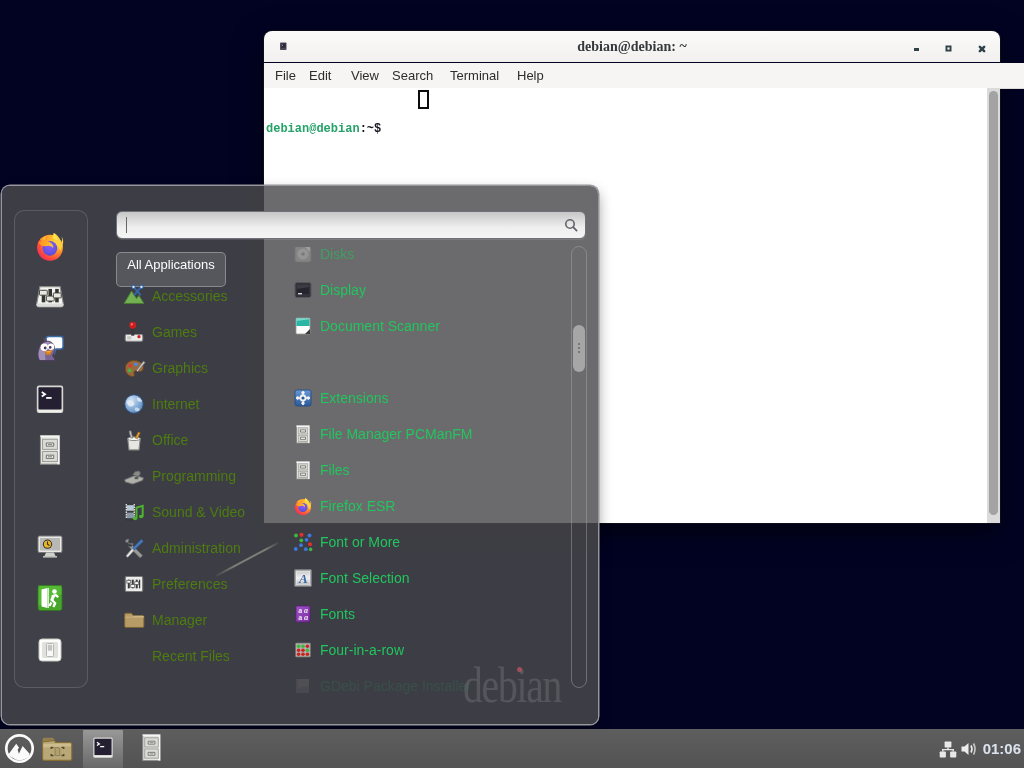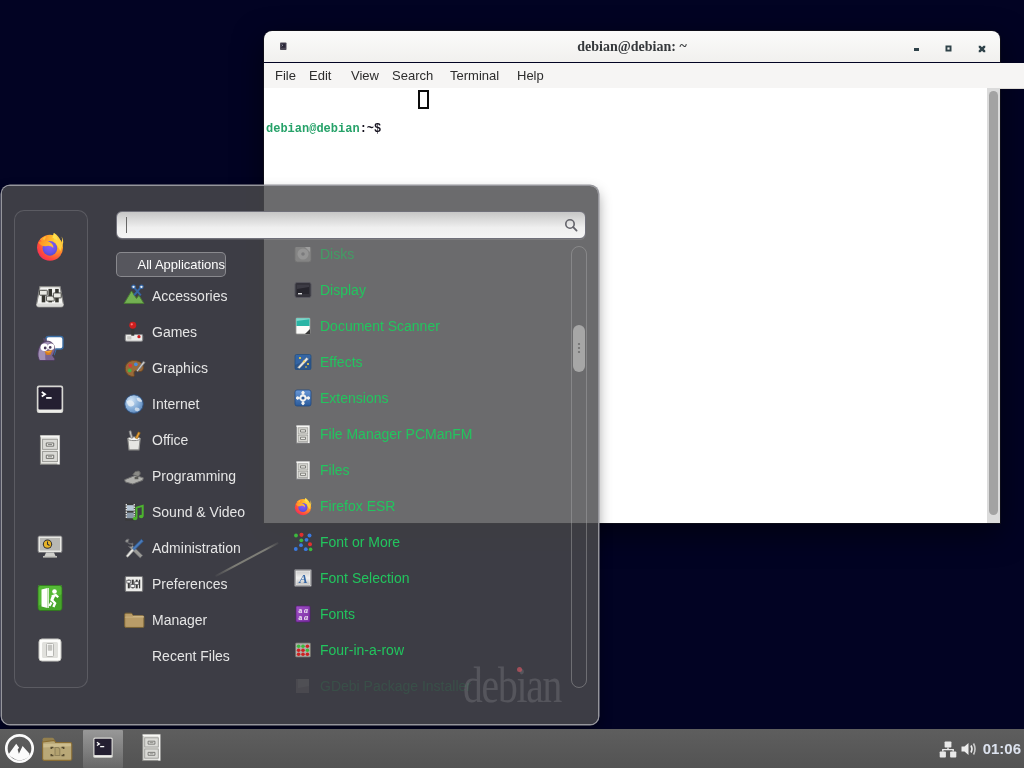--- a/index.html
+++ b/index.html
@@ -33,24 +33,24 @@
     border:1px solid rgba(255,255,255,0.14);border-radius:10px;
     background:rgba(255,255,255,0.02);}
   .fav{position:absolute;left:19px;width:32px;height:32px;}
 
   #search{position:absolute;left:114px;top:25px;width:468px;height:26px;
     border:1px solid #70707a;border-radius:6px;
     background:linear-gradient(#c6c6c6,#efefef 60%,#f4f4f4);
     box-shadow:0 1px 0 rgba(255,255,255,0.12);}
   #search .caret{position:absolute;left:9px;top:5px;width:1px;height:16px;background:#666;}
 
-  #allapps{position:absolute;left:114px;top:66px;width:110px;height:25px;
+  #allapps{position:absolute;left:114px;top:66px;width:110px;height:35px;
     background:rgba(255,255,255,0.13);border:1px solid rgba(255,255,255,0.30);
-    box-sizing:border-box;border-radius:5px;color:#fdfdfd;font-size:13px;line-height:23px;text-align:right;}
-  .cat{position:absolute;left:122px;width:165px;height:24px;color:#e5e5e5;font-size:14px;}
+    box-sizing:border-box;border-radius:5px;color:#fdfdfd;font-size:13px;line-height:23px;text-align:center;}
+  .cat{position:absolute;left:122px;width:165px;height:24px;color:#4d7c0f;font-size:14px;}
   .cat .ci{position:absolute;left:0;top:2px;width:20px;height:20px;}
   .cat .ci svg,.app .ai svg{overflow:visible;}
   .cat .ct{position:absolute;left:28px;top:0;line-height:24px;white-space:nowrap;}
 
   .app{position:absolute;left:291px;width:280px;height:24px;color:#22c55e;font-size:14px;}
   .app .ai{position:absolute;left:0;top:1px;width:20px;height:20px;}
   .app .at{position:absolute;left:27px;top:0;line-height:23px;white-space:nowrap;}
 
   #mstrack{position:absolute;left:569px;top:60px;width:16px;height:442px;
     border:1px solid rgba(170,170,170,0.45);border-radius:8px;box-sizing:border-box;}
@@ -399,34 +399,20 @@
     </div>
 <div class="app" style="top:129px">
       <span class="ai" style=""><svg width="20" height="20" viewBox="0 0 20 20" style="">
           <rect x="3" y="2" width="14" height="16" rx="1" fill="#fcfcfa" stroke="#9a9a98" stroke-width="0.8"></rect>
 <path d="M3.4 2.4 L16.6 2.4 L16.6 10 L3.4 10 Z" fill="#2ab5a5"></path>
 <path d="M3.4 5 L16.6 3.2 L16.6 2.4 L3.4 2.4 Z" fill="#7fd8cc"></path>
 <path d="M12 18 L17 13 L17 18 Z" fill="#3a3a3a"></path>
         </svg></span>
       <span class="at">Document Scanner</span>
     </div>
-<div class="app" style="top:165px">
-      <span class="ai" style=""><svg width="20" height="20" viewBox="0 0 20 20" style="">
-          <rect x="2" y="2.5" width="16" height="15" rx="1.5" fill="#3465a4" stroke="#26507e" stroke-width="0.8"></rect>
-<path d="M2 13 L18 6 L18 17.5 L2 17.5 Z" fill="#264e80" opacity="0.7"></path>
-<path d="M4.5 15.5 L13.5 5.5 L15.5 7 L6.5 16.5 Z" fill="#e8e8e4" stroke="#8a8a86" stroke-width="0.5"></path>
-<g fill="#ffd43b">
-            <circle cx="7" cy="6" r="1.1"></circle>
-            <circle cx="11" cy="9.5" r="0.9"></circle>
-            <circle cx="15" cy="12" r="1.0"></circle>
-            <circle cx="13" cy="15" r="0.8"></circle>
-          </g>
-        </svg></span>
-      <span class="at">Effects</span>
-    </div>
 <div class="app" style="top:201px">
       <span class="ai" style=""><svg width="20" height="20" viewBox="0 0 20 20" style="">
           <defs>
             <linearGradient id="extg" x1="0" y1="0" x2="0" y2="1">
               <stop offset="0" stop-color="#6898d8"></stop>
               <stop offset="1" stop-color="#2a5a9a"></stop>
             </linearGradient>
           </defs>
 <rect x="2" y="2" width="16" height="16" rx="2" fill="url(#extg)" stroke="#224a80" stroke-width="0.8"></rect>
 <g fill="#f2f2f0">

